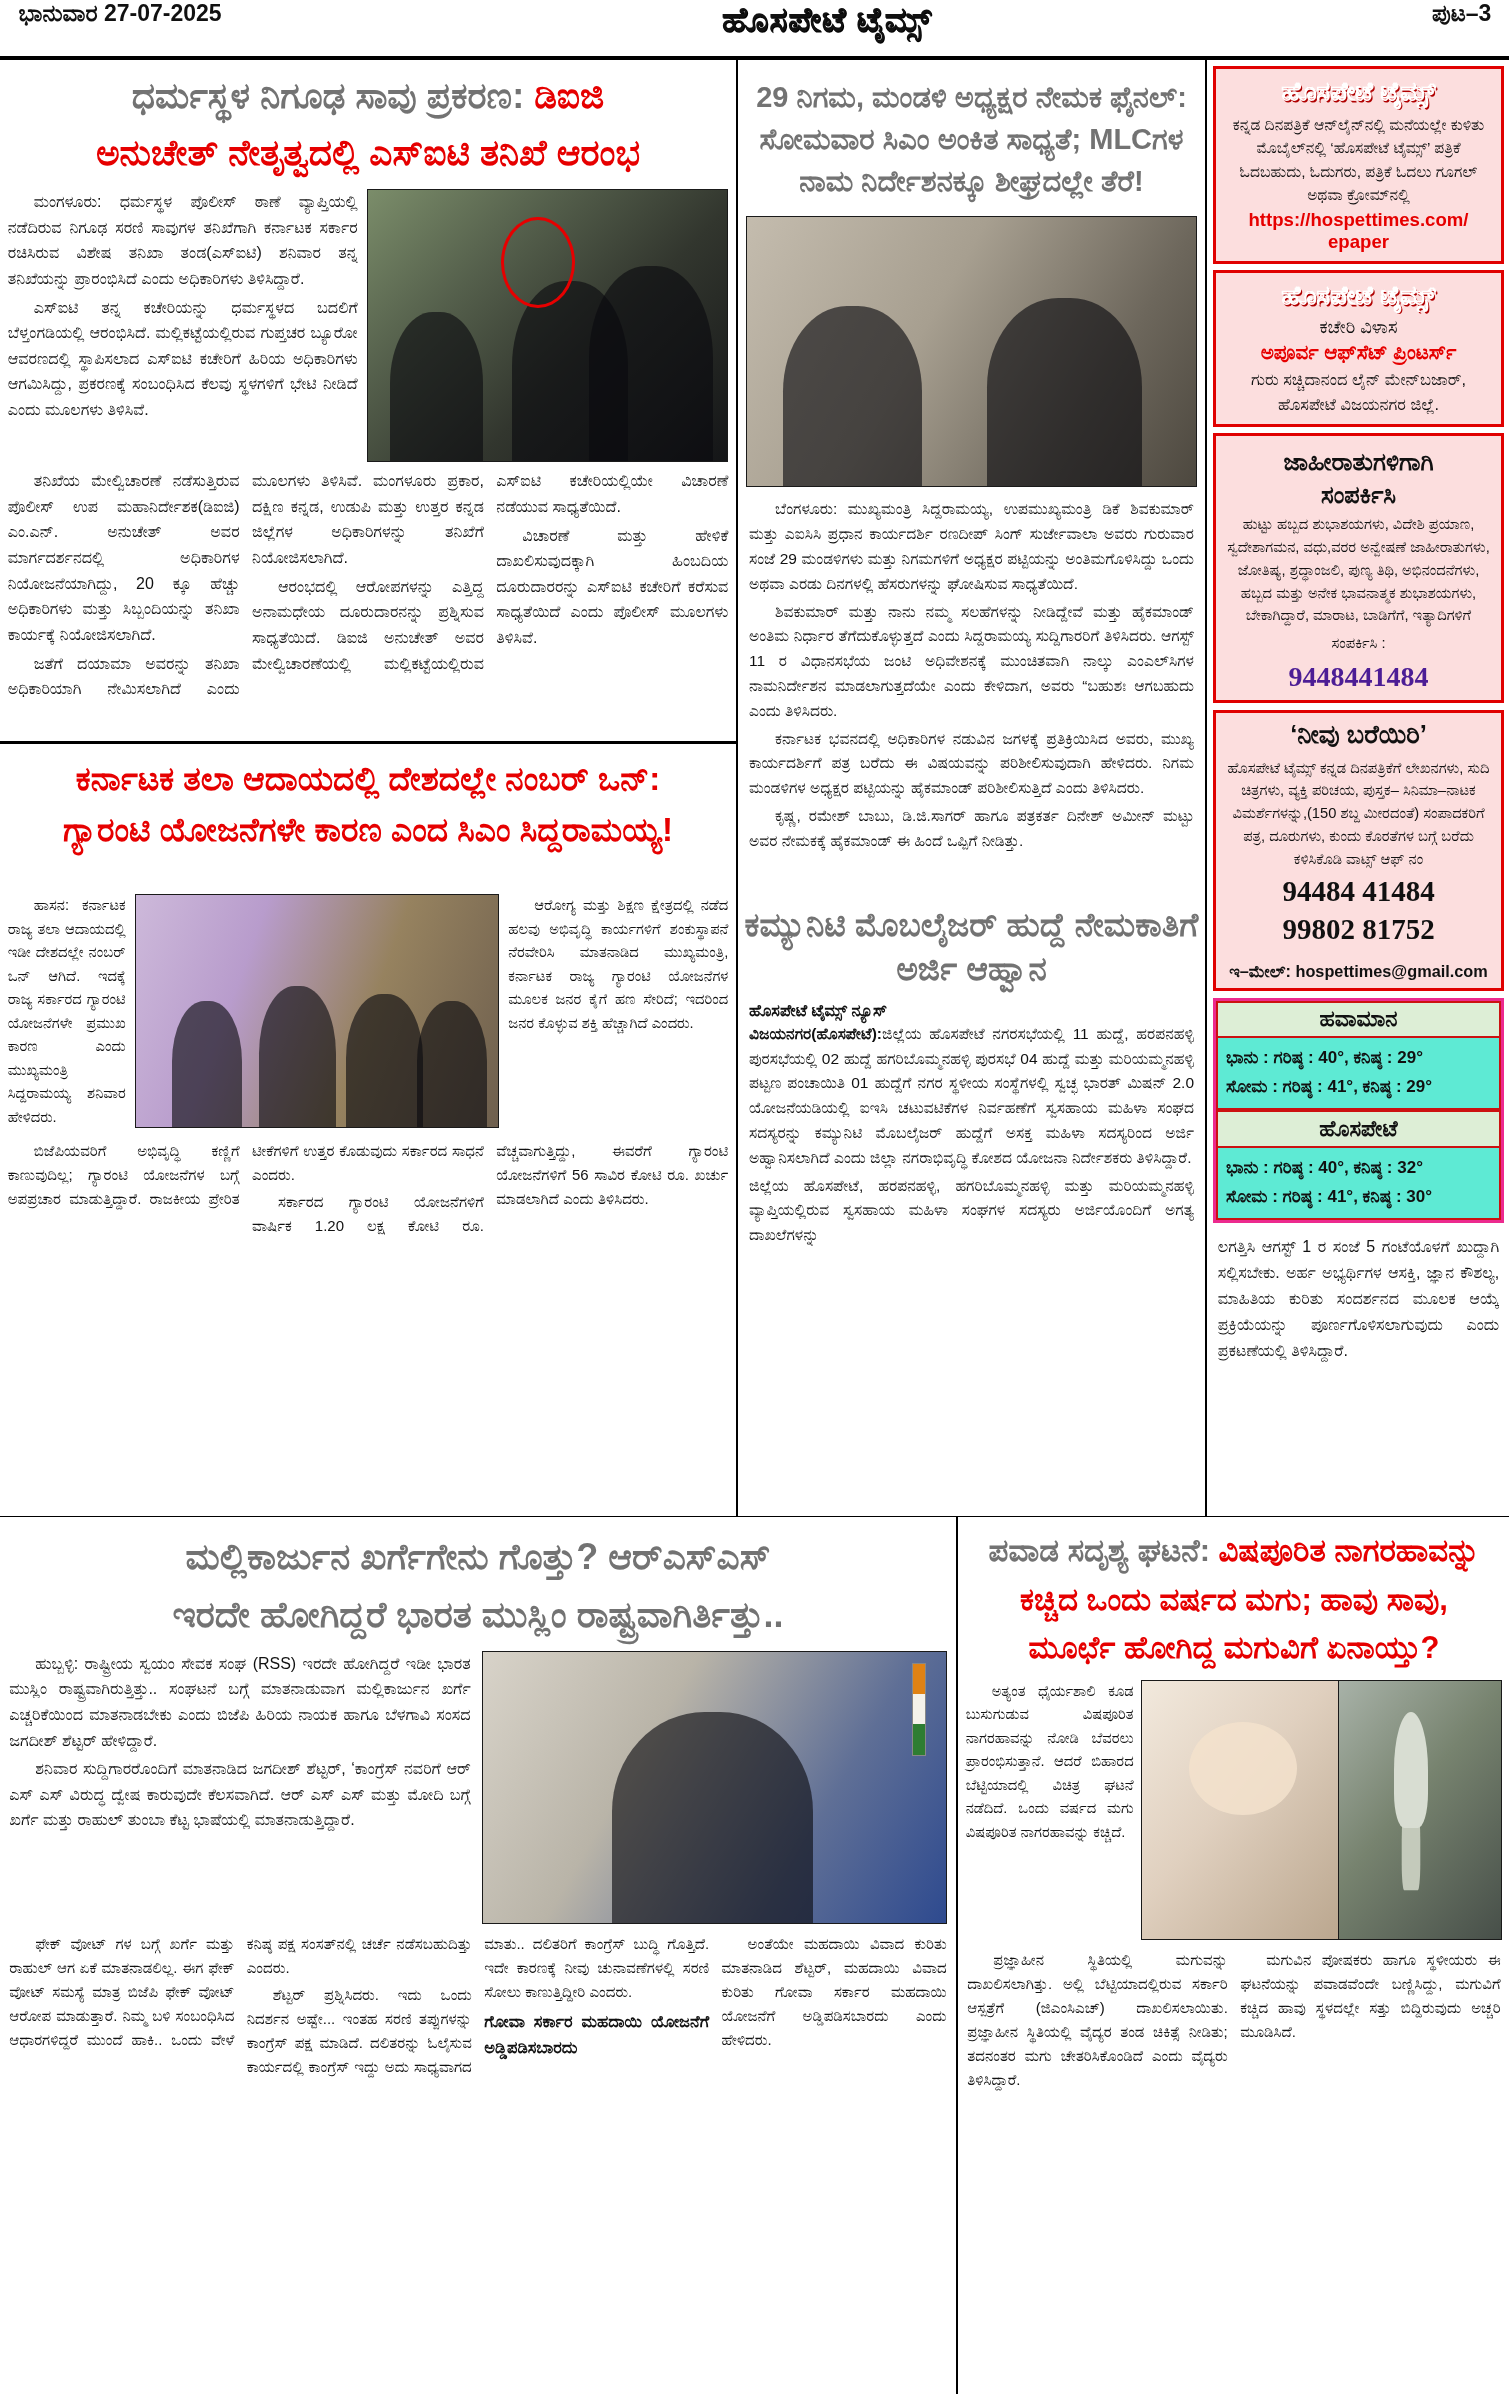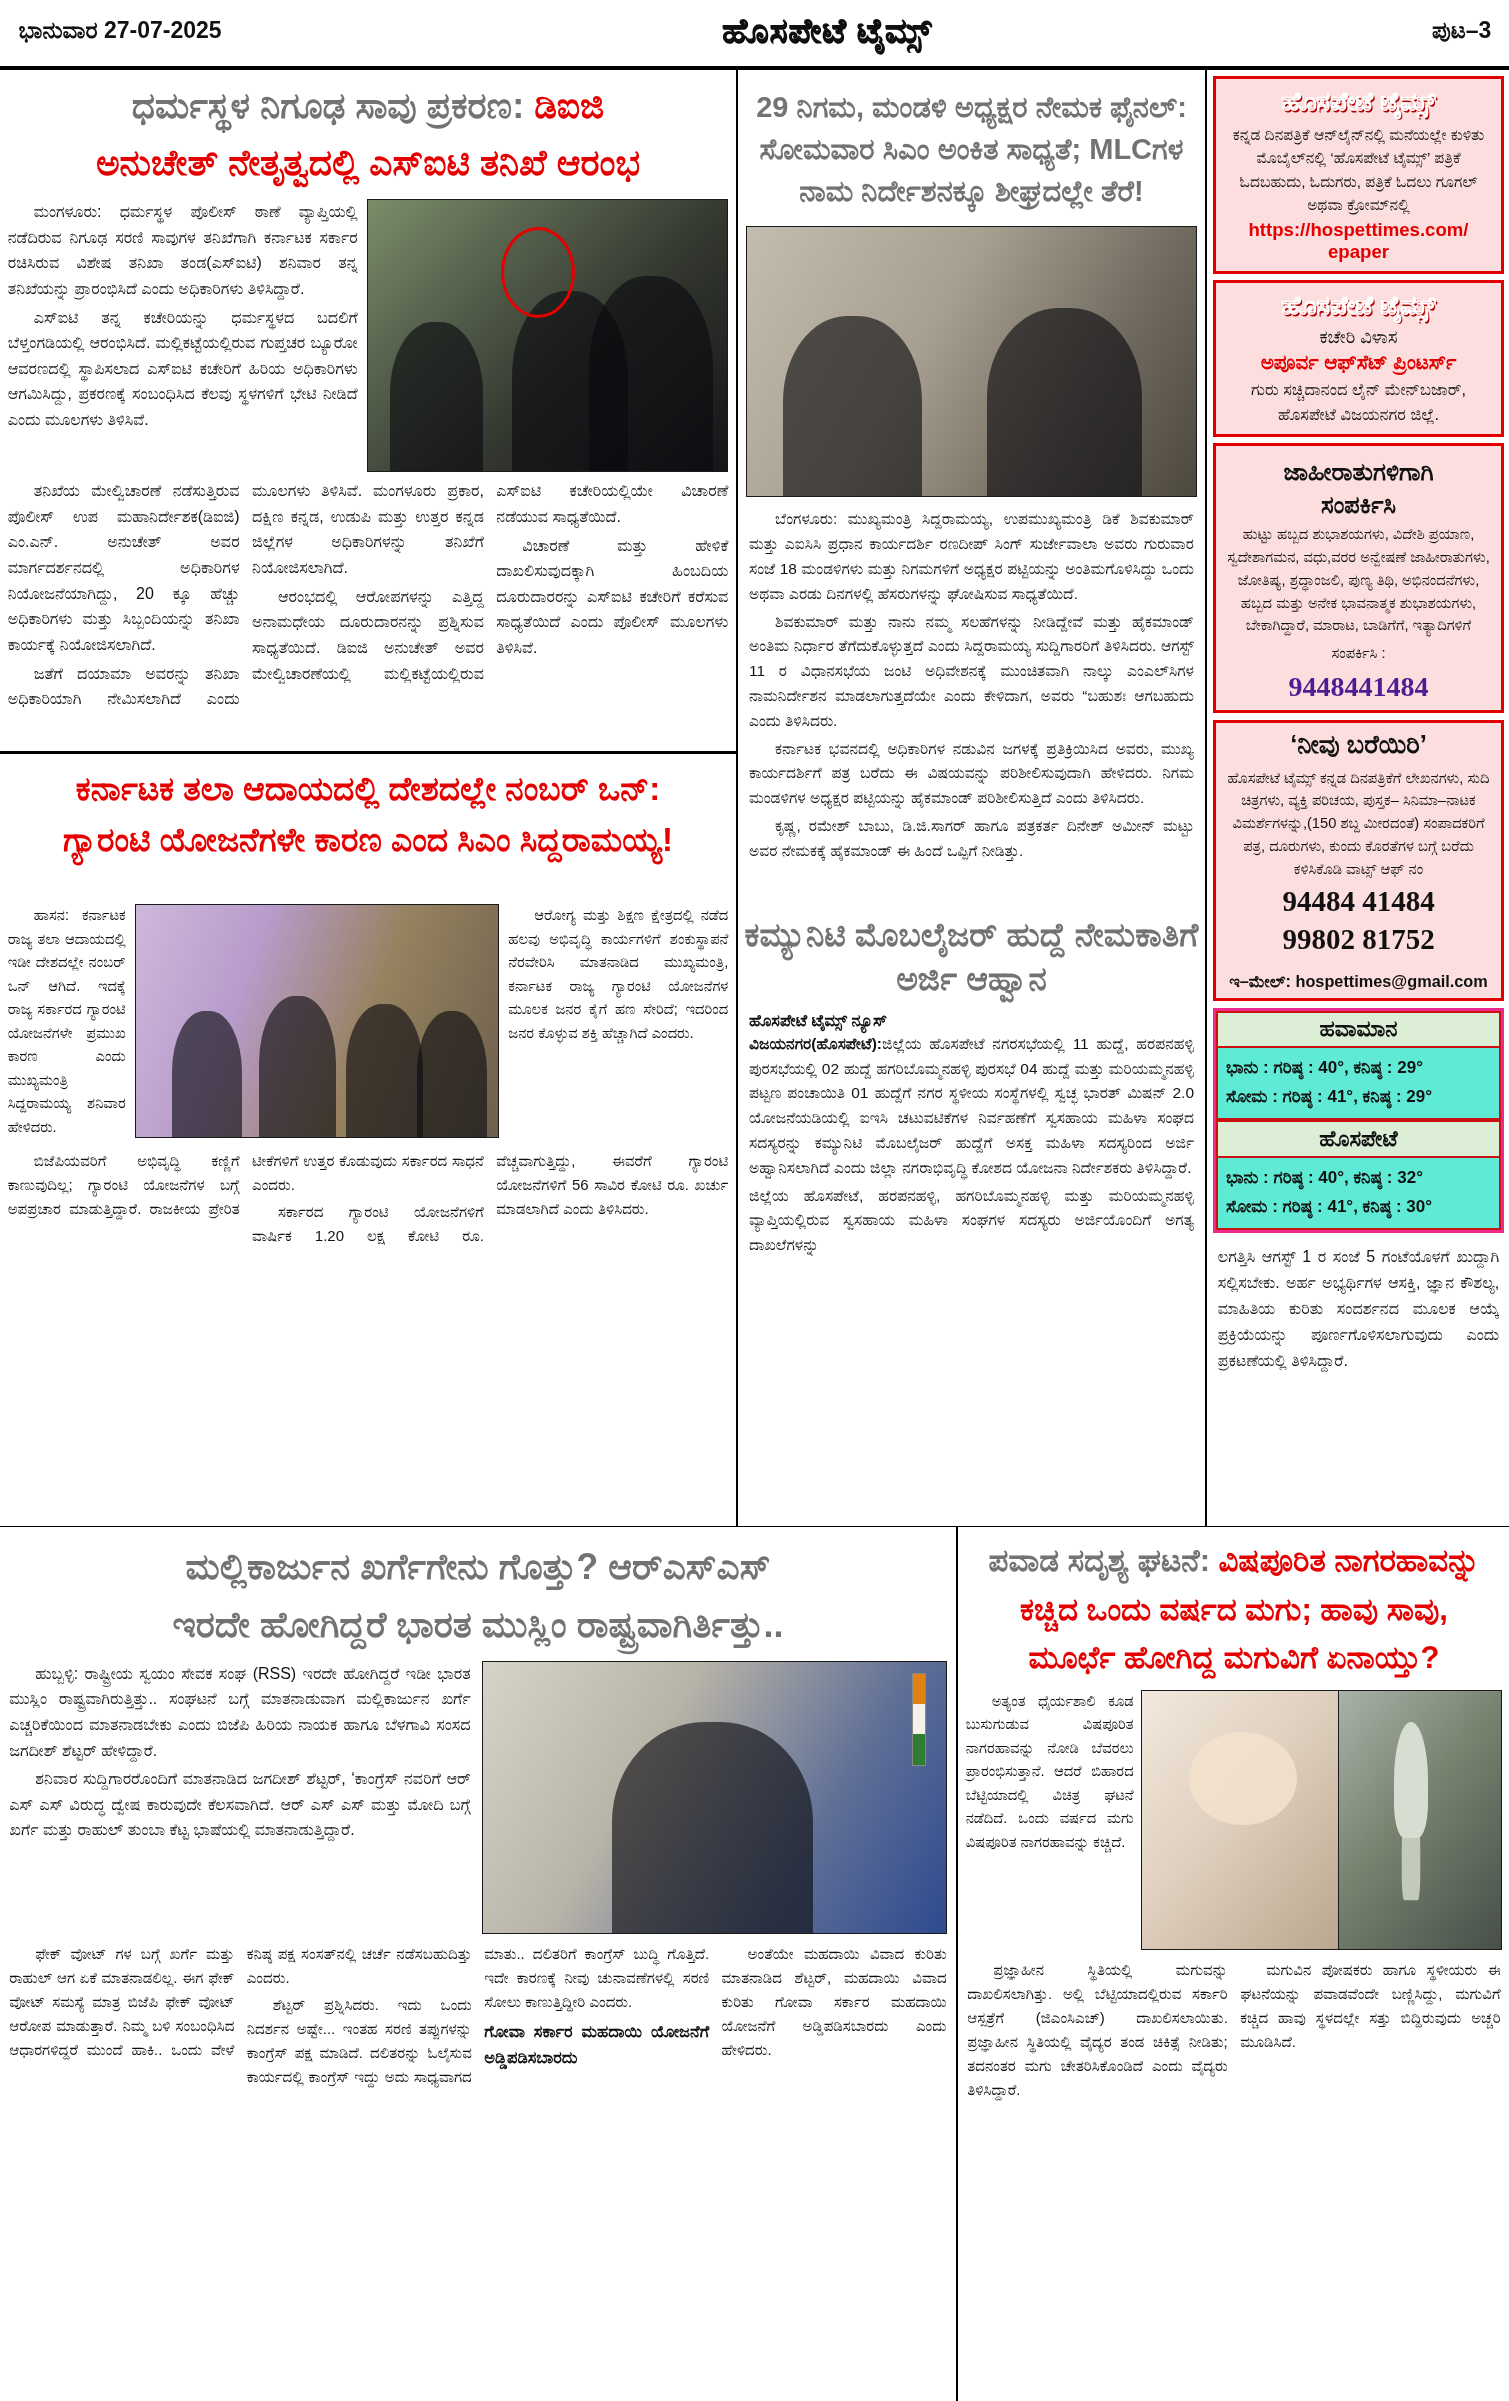--- a/index.html
+++ b/index.html
@@ -4,21 +4,21 @@
 <style>
   * { margin:0; padding:0; box-sizing:border-box; }
   html,body { width:1510px; }
   body {
     height:2401px; overflow:hidden; background:#fff; color:#111;
     font-family:"Liberation Sans", sans-serif;
   }
   .page { width:1510px; height:2401px; position:relative; background:#fff; }
 
   
-  .hdr { height:70px; display:flex; align-items:center; justify-content:space-between;
+  .hdr { height:60px; display:flex; align-items:flex-start; justify-content:space-between;
          padding:0 18.6px 4.6px 18.6px; border-bottom:4.6px solid #000; }
   .hdr-date { font-size:23px; font-weight:bold; }
   .hdr-mast { font-size:34px; font-weight:900; letter-spacing:0.8px;
               text-shadow:0.8px 0.8px 0 #000; }
   .hdr-page { font-size:23px; font-weight:bold; }
 
   
   .main { display:grid; grid-template-columns:736px 471px 1fr; height:1456px; overflow:hidden; }
   .mcol { overflow:hidden; }
   .mcol-mid { border-left:2.3px solid #000; border-right:2.3px solid #000; }
@@ -186,21 +186,21 @@
 
     <div class="mcol mcol-mid">
       <div class="art3-head hl blue">29 ನಿಗಮ, ಮಂಡಳಿ ಅಧ್ಯಕ್ಷರ ನೇಮಕ ಫೈನಲ್: ಸೋಮವಾರ ಸಿಎಂ ಅಂಕಿತ ಸಾಧ್ಯತೆ; MLCಗಳ ನಾಮ ನಿರ್ದೇಶನಕ್ಕೂ ಶೀಘ್ರದಲ್ಲೇ ತೆರೆ!</div>
 
       <div class="photo photo2">
         <div class="fig" style="left:8%; width:139px; height:186px;"></div>
         <div class="fig" style="right:12%; width:155px; height:194px;"></div>
       </div>
 
       <div class="art3-body body-txt">
-        <p>ಬೆಂಗಳೂರು: ಮುಖ್ಯಮಂತ್ರಿ ಸಿದ್ದರಾಮಯ್ಯ, ಉಪಮುಖ್ಯಮಂತ್ರಿ ಡಿಕೆ ಶಿವಕುಮಾರ್ ಮತ್ತು ಎಐಸಿಸಿ ಪ್ರಧಾನ ಕಾರ್ಯದರ್ಶಿ ರಣದೀಪ್ ಸಿಂಗ್ ಸುರ್ಜೇವಾಲಾ ಅವರು ಗುರುವಾರ ಸಂಜೆ 18 ಮಂಡಳಿಗಳು ಮತ್ತು ನಿಗಮಗಳಿಗೆ ಅಧ್ಯಕ್ಷರ ಪಟ್ಟಿಯನ್ನು ಅಂತಿಮಗೊಳಿಸಿದ್ದು ಒಂದು ಅಥವಾ ಎರಡು ದಿನಗಳಲ್ಲಿ ಹೆಸರುಗಳನ್ನು ಘೋಷಿಸುವ ಸಾಧ್ಯತೆಯಿದೆ.</p>
+        <p>ಬೆಂಗಳೂರು: ಮುಖ್ಯಮಂತ್ರಿ ಸಿದ್ದರಾಮಯ್ಯ, ಉಪಮುಖ್ಯಮಂತ್ರಿ ಡಿಕೆ ಶಿವಕುಮಾರ್ ಮತ್ತು ಎಐಸಿಸಿ ಪ್ರಧಾನ ಕಾರ್ಯದರ್ಶಿ ರಣದೀಪ್ ಸಿಂಗ್ ಸುರ್ಜೇವಾಲಾ ಅವರು ಗುರುವಾರ ಸಂಜೆ 29 ಮಂಡಳಿಗಳು ಮತ್ತು ನಿಗಮಗಳಿಗೆ ಅಧ್ಯಕ್ಷರ ಪಟ್ಟಿಯನ್ನು ಅಂತಿಮಗೊಳಿಸಿದ್ದು ಒಂದು ಅಥವಾ ಎರಡು ದಿನಗಳಲ್ಲಿ ಹೆಸರುಗಳನ್ನು ಘೋಷಿಸುವ ಸಾಧ್ಯತೆಯಿದೆ.</p>
         <p>ಶಿವಕುಮಾರ್ ಮತ್ತು ನಾನು ನಮ್ಮ ಸಲಹೆಗಳನ್ನು ನೀಡಿದ್ದೇವೆ ಮತ್ತು ಹೈಕಮಾಂಡ್ ಅಂತಿಮ ನಿರ್ಧಾರ ತೆಗೆದುಕೊಳ್ಳುತ್ತದೆ ಎಂದು ಸಿದ್ದರಾಮಯ್ಯ ಸುದ್ದಿಗಾರರಿಗೆ ತಿಳಿಸಿದರು. ಆಗಸ್ಟ್ 11 ರ ವಿಧಾನಸಭೆಯ ಜಂಟಿ ಅಧಿವೇಶನಕ್ಕೆ ಮುಂಚಿತವಾಗಿ ನಾಲ್ಕು ಎಂಎಲ್‌ಸಿಗಳ ನಾಮನಿರ್ದೇಶನ ಮಾಡಲಾಗುತ್ತದೆಯೇ ಎಂದು ಕೇಳಿದಾಗ, ಅವರು “ಬಹುಶಃ ಆಗಬಹುದು ಎಂದು ತಿಳಿಸಿದರು.</p>
         <p>ಕರ್ನಾಟಕ ಭವನದಲ್ಲಿ ಅಧಿಕಾರಿಗಳ ನಡುವಿನ ಜಗಳಕ್ಕೆ ಪ್ರತಿಕ್ರಿಯಿಸಿದ ಅವರು, ಮುಖ್ಯ ಕಾರ್ಯದರ್ಶಿಗೆ ಪತ್ರ ಬರೆದು ಈ ವಿಷಯವನ್ನು ಪರಿಶೀಲಿಸುವುದಾಗಿ ಹೇಳಿದರು. ನಿಗಮ ಮಂಡಳಿಗಳ ಅಧ್ಯಕ್ಷರ ಪಟ್ಟಿಯನ್ನು ಹೈಕಮಾಂಡ್ ಪರಿಶೀಲಿಸುತ್ತಿದೆ ಎಂದು ತಿಳಿಸಿದರು.</p>
         <p>ಕೃಷ್ಣ, ರಮೇಶ್ ಬಾಬು, ಡಿ.ಜಿ.ಸಾಗರ್ ಹಾಗೂ ಪತ್ರಕರ್ತ ದಿನೇಶ್ ಅಮೀನ್ ಮಟ್ಟು ಅವರ ನೇಮಕಕ್ಕೆ ಹೈಕಮಾಂಡ್ ಈ ಹಿಂದೆ ಒಪ್ಪಿಗೆ ನೀಡಿತ್ತು.</p>
       </div>
 
       <div class="art4-head hl blue">ಕಮ್ಯುನಿಟಿ ಮೊಬಲೈಜರ್ ಹುದ್ದೆ ನೇಮಕಾತಿಗೆ ಅರ್ಜಿ ಆಹ್ವಾನ</div>
       <div class="art4-by">ಹೊಸಪೇಟೆ ಟೈಮ್ಸ್ ನ್ಯೂಸ್</div>
       <div class="art4-body body-txt">
         <p><span class="dateline">ವಿಜಯನಗರ(ಹೊಸಪೇಟೆ):</span><span>ಜಿಲ್ಲೆಯ ಹೊಸಪೇಟೆ ನಗರಸಭೆಯಲ್ಲಿ 11 ಹುದ್ದೆ, ಹರಪನಹಳ್ಳಿ ಪುರಸಭೆಯಲ್ಲಿ 02 ಹುದ್ದೆ ಹಗರಿಬೊಮ್ಮನಹಳ್ಳಿ ಪುರಸಭೆ 04 ಹುದ್ದೆ ಮತ್ತು ಮರಿಯಮ್ಮನಹಳ್ಳಿ ಪಟ್ಟಣ ಪಂಚಾಯಿತಿ 01 ಹುದ್ದೆಗೆ ನಗರ ಸ್ಥಳೀಯ ಸಂಸ್ಥೆಗಳಲ್ಲಿ ಸ್ವಚ್ಛ ಭಾರತ್ ಮಿಷನ್ 2.0 ಯೋಜನೆಯಡಿಯಲ್ಲಿ ಐಇಸಿ ಚಟುವಟಿಕೆಗಳ ನಿರ್ವಹಣೆಗೆ ಸ್ವಸಹಾಯ ಮಹಿಳಾ ಸಂಘದ ಸದಸ್ಯರನ್ನು ಕಮ್ಯುನಿಟಿ ಮೊಬಲೈಜರ್ ಹುದ್ದೆಗೆ ಅಸಕ್ತ ಮಹಿಳಾ ಸದಸ್ಯರಿಂದ ಅರ್ಜಿ ಅಹ್ವಾನಿಸಲಾಗಿದೆ ಎಂದು ಜಿಲ್ಲಾ ನಗರಾಭಿವೃದ್ಧಿ ಕೋಶದ ಯೋಜನಾ ನಿರ್ದೇಶಕರು ತಿಳಿಸಿದ್ದಾರೆ.</span></p>
         <p>ಜಿಲ್ಲೆಯ ಹೊಸಪೇಟೆ, ಹರಪನಹಳ್ಳಿ, ಹಗರಿಬೊಮ್ಮನಹಳ್ಳಿ ಮತ್ತು ಮರಿಯಮ್ಮನಹಳ್ಳಿ ವ್ಯಾಪ್ತಿಯಲ್ಲಿರುವ ಸ್ವಸಹಾಯ ಮಹಿಳಾ ಸಂಘಗಳ ಸದಸ್ಯರು ಅರ್ಜಿಯೊಂದಿಗೆ ಅಗತ್ಯ ದಾಖಲೆಗಳನ್ನು</p>

